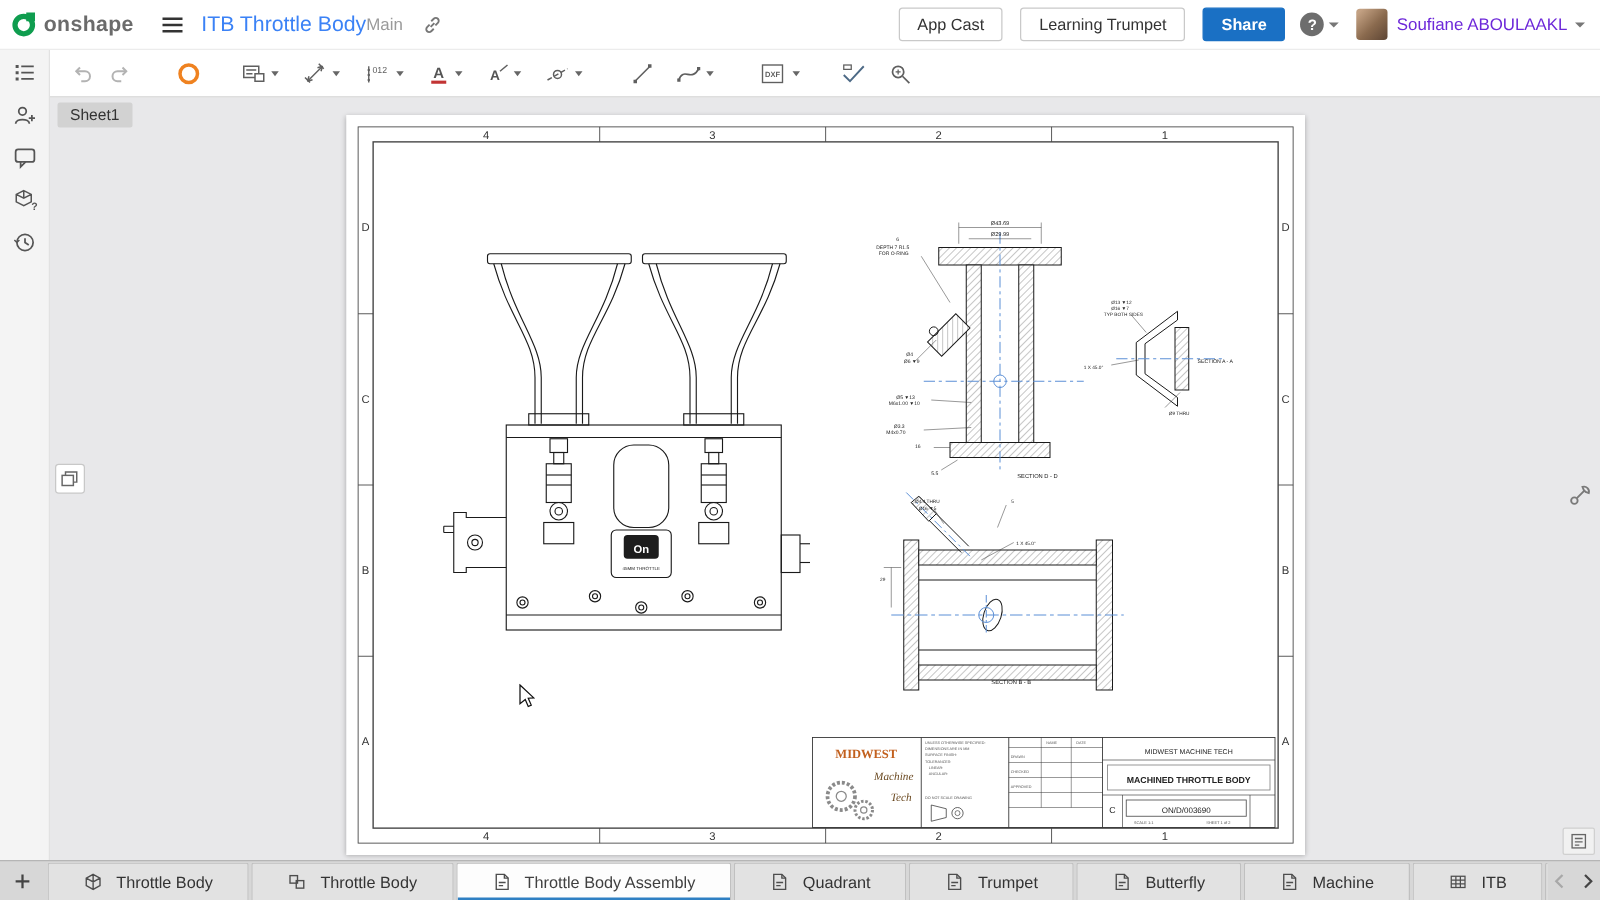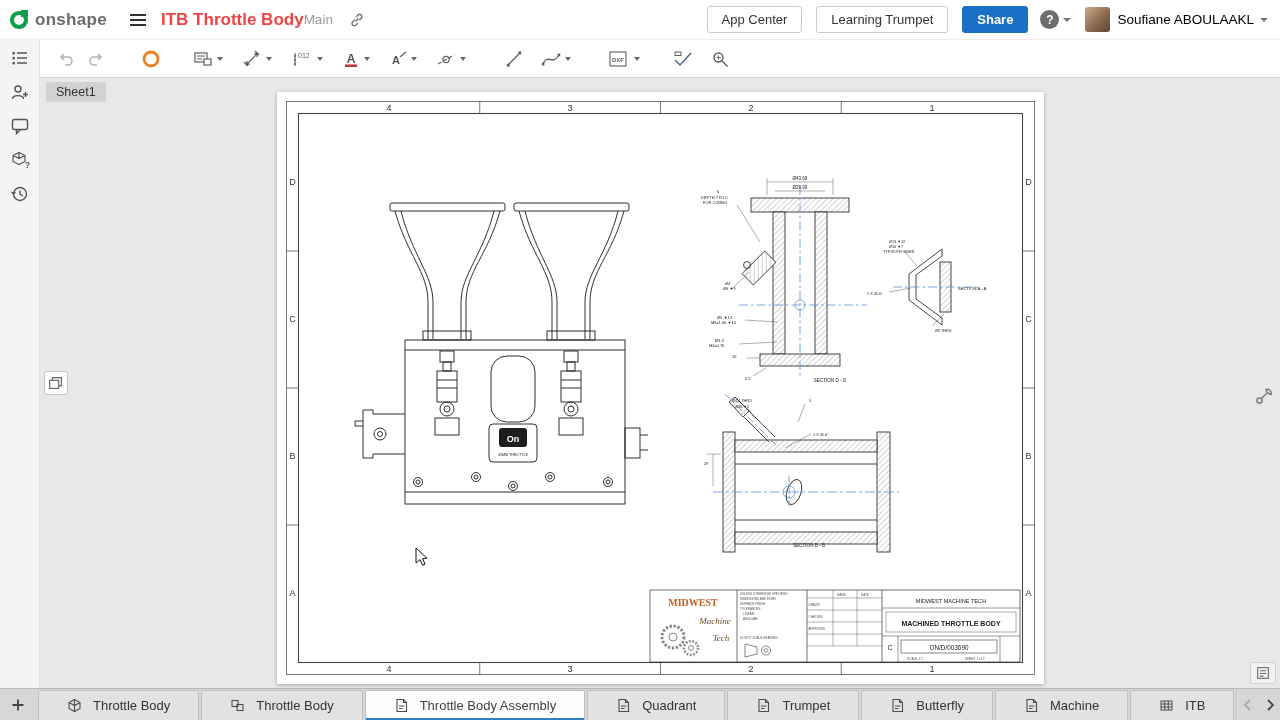--- a/index.html
+++ b/index.html
@@ -5,32 +5,32 @@
   *{margin:0;padding:0;box-sizing:border-box}
   html,body{width:1280px;height:720px;overflow:hidden}
   body{font-family:"Liberation Sans",sans-serif;background:#e8e8ea;color:#222}
   .app{position:relative;width:1280px;height:720px}
 
   
   .header{position:absolute;top:0;left:0;right:0;height:40px;background:#fff;display:flex;align-items:center;z-index:6;border-bottom:1px solid #ececec}
   .logo{display:flex;align-items:center;gap:5px;padding-left:8px}
   .logo-text{font-size:17px;color:#6b6b6b;font-weight:600;letter-spacing:.3px}
   .hamburger{margin-left:22px;background:none;border:none;cursor:pointer;display:flex}
-  .doc-title{margin-left:14px;font-size:17px;font-weight:bold;color:#ef4444;white-space:nowrap}
+  .doc-title{margin-left:14px;font-size:17px;font-weight:normal;color:#3b82f6;white-space:nowrap}
   .workspace{font-size:13.5px;color:#9a9a9a}
   .linkbtn{margin-left:16px;background:none;border:none;display:flex;cursor:pointer}
   .hspacer{flex:1}
   .hbtn{height:27px;padding:0 14px;font-size:13px;border:1px solid #c9c9c9;background:#fff;border-radius:3px;color:#333;margin-right:14px;cursor:pointer;white-space:nowrap}
   .hbtn.share{background:#1a70c4;border-color:#1a70c4;color:#fff;font-weight:bold;margin-right:12px}
   .helpwrap{display:flex;align-items:center;gap:4px;margin-right:14px;cursor:pointer}
   .help-circle{width:19px;height:19px;border-radius:50%;background:#6d6d6d;color:#fff;font-size:12px;font-weight:bold;display:flex;align-items:center;justify-content:center}
   .caret{width:0;height:0;border-left:4px solid transparent;border-right:4px solid transparent;border-top:4px solid #777}
   .avatar{width:25px;height:25px;border-radius:3px;background:linear-gradient(135deg,#c3a183 10%,#8a6a4e 55%,#5d4534 100%);margin-right:7px}
   .userwrap{display:flex;align-items:center;gap:6px;margin-right:12px;cursor:pointer}
-  .user-name{font-size:13.5px;color:#000000;white-space:nowrap}
+  .user-name{font-size:13.5px;color:#6d28d9;white-space:nowrap}
 
   
   .toolbar{position:absolute;top:40px;left:40px;right:0;height:38px;background:#fff;border-bottom:1px solid #d4d4d4;display:flex;align-items:center;z-index:5}
   .tbtn{display:flex;align-items:center;gap:2px;background:none;border:none;padding:2px;cursor:pointer}
   .tcaret{width:0;height:0;border-left:3.5px solid transparent;border-right:3.5px solid transparent;border-top:4px solid #666;margin-left:1px}
 
   
   .rail{position:absolute;top:40px;left:0;bottom:32px;width:40px;background:#f4f4f4;border-right:1px solid #e2e2e2;z-index:4;display:flex;flex-direction:column;align-items:center;padding-top:8px;gap:14px}
   .rbtn{background:none;border:none;cursor:pointer;display:flex}
 
@@ -78,21 +78,21 @@
     <button class="linkbtn">
       <svg width="16" height="16" viewBox="0 0 16 16">
         <g stroke="#777" stroke-width="1.5" fill="none">
           <path d="M6.5,9.5 L9.5,6.5"></path>
           <path d="M7,5 l2,-2 a2.3,2.3 0 0 1 3.3,3.3 l-2,2"></path>
           <path d="M9,11 l-2,2 a2.3,2.3 0 0 1 -3.3,-3.3 l2,-2"></path>
         </g>
       </svg>
     </button>
     <div class="hspacer"></div>
-    <button class="hbtn">App Center</button>
+    <button class="hbtn">App Cast</button>
     <button class="hbtn">Learning Trumpet</button>
     <button class="hbtn share">Share</button>
     <div class="helpwrap">
       <span class="help-circle">?</span>
       <span class="caret"></span>
     </div>
     <div class="avatar"></div>
     <div class="userwrap">
       <span class="user-name">Soufiane ABOULAAKL</span>
       <span class="caret"></span>

